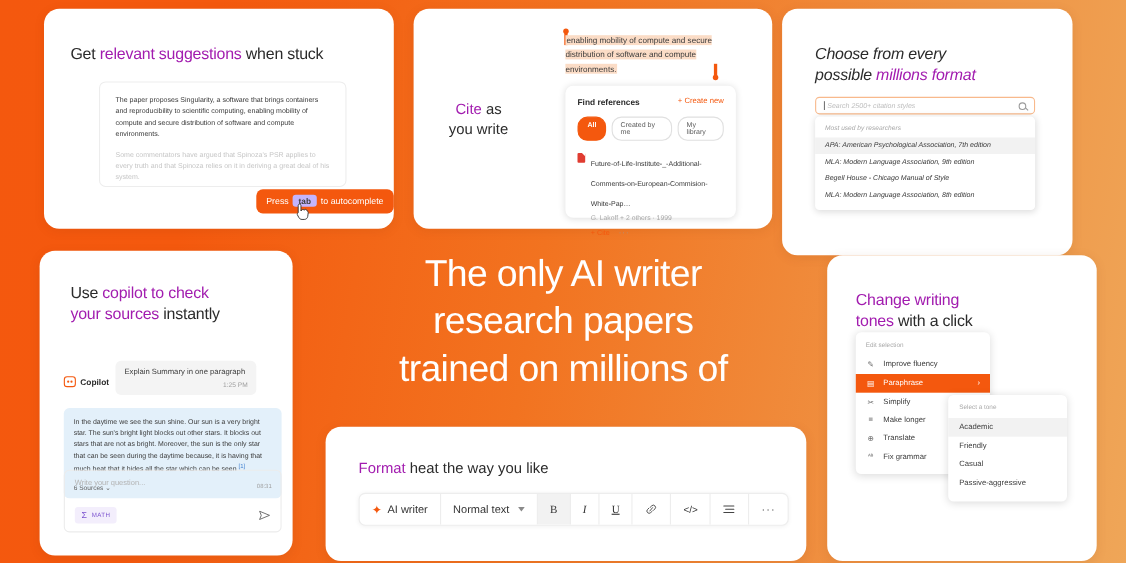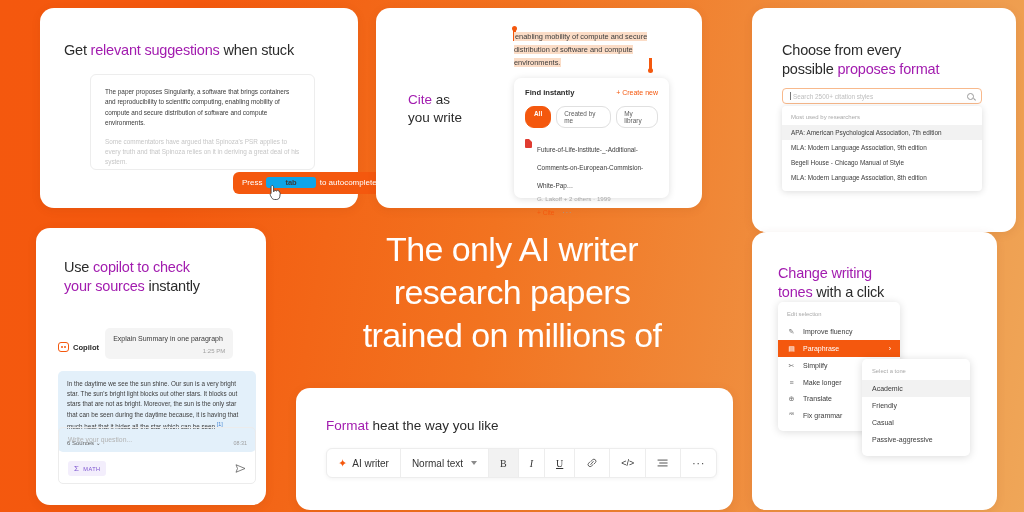--- a/index.html
+++ b/index.html
@@ -33,38 +33,38 @@
   .doc-box p { font-size: 6.4px; line-height: 1.62; color: #3a3a3a; padding: 0 14px; }
   .doc-box p.first { padding-top: 12px; }
   .doc-box p.ghost { color: #c6c6c6; padding-top: 8px; }
   .tabchip {
     position: absolute; left: 193px; top: 164px;
     background: #F4580E; color: #fff; border-radius: 6px;
     font-size: 8px; padding: 5px 9px 6px 9px; white-space: nowrap;
     display:flex; align-items:center; gap:4px;
   }
   .tabchip .key {
-    background:#0ea5e9; color:#3d3d3d; border-radius:3px; padding:1px 19px; font-size:7.5px; font-weight:bold;
+    background:#c4b5fd; color:#3d3d3d; border-radius:3px; padding:1px 5px; font-size:7.5px; font-weight:bold;
   }
   .cursor { position:absolute; width: 14px; height: 17px; }
   .cursor svg { width:100%; height:100%; display:block; }
 
   
   #card-cite { left: 376px; top: 8px; width: 326px; height: 200px; }
   .sel-text {
     position:absolute; left: 138px; top: 22px; width: 148px;
     font-size: 7.4px; line-height: 1.78; color:#3a3a3a;
   }
   .sel-text span.mark { background:#FBDCC6; padding: 0 1px; }
   .sel-h { position:absolute; width:2.6px; background:#F4580E; }
   .sel-h.start { left:137px; top:21px; height:12px; }
   .sel-h.start::before{ content:""; position:absolute; left:-1.2px; top:-3px; width:5px;height:5px;border-radius:50%;background:#F4580E;}
   .sel-h.end { left:273px; top:50px; height:12px; }
   .sel-h.end::after{ content:""; position:absolute; left:-1.2px; bottom:-3px; width:5px;height:5px;border-radius:50%;background:#F4580E;}
-  .cite-label { position:absolute; left: 32px; top: 83px; font-size: 13.5px; color:#2b2b2b; line-height:1.35;}
+  .cite-label { position:absolute; left: 32px; top: 83px; font-size: 13.5px; color:#2b2b2b; line-height:1.35;text-align:center;}
   .ref-panel {
     position:absolute; left:138px; top:70px; width:155px; height:120px;
     background:#fff; border-radius:7px; box-shadow: 0 1px 7px rgba(0,0,0,.13);
     padding: 10px 11px;
   }
   .ref-head { display:flex; justify-content:space-between; align-items:center; }
   .ref-head .t { font-size:7.6px; font-weight:bold; color:#2b2b2b; }
   .ref-head .c { font-size:7px; color:#F4580E; white-space:nowrap;}
   .chips { display:flex; gap:5px; margin-top:9px; }
   .chip { font-size:6.4px; border:1px solid #e0e0e0; color:#5c5c5c; border-radius:9px; padding:3px 7px; }
@@ -72,21 +72,21 @@
   .ref-item { display:flex; gap:5px; margin-top:10px; }
   .pdf-ico { width:7px;height:9px;background:#E03C31;border-radius:1px; position:relative; flex:0 0 auto; margin-top:1px;}
   .pdf-ico::after{content:"";position:absolute;right:0;top:0;border-left:3px solid transparent;border-top:3px solid #fff;}
   .ref-item .nm { font-size:6.4px; line-height:1.5; color:#3a3a3a; }
   .ref-item .au { font-size:6.2px; color:#a8a8a8; margin-top:3px;}
   .cite-act { display:flex; gap:8px; align-items:center; margin-top:7px; margin-left:12px;}
   .cite-act .c1 { font-size:6.6px; color:#F4580E; }
   .cite-act .dots { font-size:7px; color:#9b9b9b; letter-spacing:1px;}
 
   
-  #card-format { left: 752px; top: 8px; width: 264px; height: 224px; }
+  #card-format { left: 711px; top: 8px; width: 264px; height: 224px; font-style: italic; }
   #card-format .ttl { position:absolute; left:30px; top:33px; }
   .search-box {
     position:absolute; left:30px; top:80px; width:200px; height:16px;
     border:1px solid #F8B98C; border-radius:4px;
     display:flex; align-items:center; padding: 0 7px;
   }
   .search-box .ph { font-size:6.4px; color:#bdbdbd; flex:1; }
   .search-box .caret { width:1px; height:8px; background:#777; margin-right:2px;}
   .mag { width:7px;height:7px;border:1.1px solid #9a9a9a;border-radius:50%;position:relative;}
   .mag::after{content:"";position:absolute;right:-3px;bottom:-2px;width:3.4px;height:1.1px;background:#9a9a9a;transform:rotate(45deg);}
@@ -205,21 +205,21 @@
 <div class="card" id="card-cite">
   <div class="sel-h start"></div>
   <div class="sel-h end"></div>
   <div class="sel-text"><span class="mark">enabling mobility of compute and secure distribution of software and compute environments.</span></div>
   <div class="cite-label">
     <span class="hl">Cite</span><span> as</span><br>
     <span>you write</span>
   </div>
   <div class="ref-panel">
     <div class="ref-head">
-      <span class="t">Find instantly</span>
+      <span class="t">Find references</span>
       <span class="c">+ Create new</span>
     </div>
     <div class="chips">
       <span class="chip active">All</span>
       <span class="chip">Created by me</span>
       <span class="chip">My library</span>
     </div>
     <div class="ref-item">
       <span class="pdf-ico"></span>
       <span>
@@ -235,21 +235,21 @@
   <div class="cursor" style="left:543px; top:182px;">
     <svg viewBox="0 0 20 24">
         <path d="M6 2 C7.2 2 8 3 8 4.2 L8 11 L9.2 9.6 C10 8.8 11.4 8.9 12 9.8 L12 10 L13 9.2 C13.9 8.6 15.2 9 15.6 10 L16 11 C17 11.4 17.6 12.4 17.4 13.5 L16.8 18 C16.5 20.4 14.6 22 12.3 22 L9.4 22 C7.6 22 6 21 5.2 19.4 L3.4 16 C2.9 15 3.3 13.8 4.3 13.3 L4.4 13.3 L4.4 4.2 C4.4 3 5 2 6 2 Z" fill="#fff" stroke="#333" stroke-width="1.2"></path>
       </svg>
   </div>
 </div>
 
 <div class="card" id="card-format">
   <div class="ttl">
     <span>Choose from every</span><br>
-    <span>possible </span><span class="hl">proposes format</span>
+    <span>possible </span><span class="hl">millions format</span>
   </div>
   <div class="search-box">
     <span class="caret"></span>
     <span class="ph">Search 2500+ citation styles</span>
     <span class="mag"></span>
   </div>
   <div class="dropdown">
     <div class="dd-head">Most used by researchers</div>
     <div class="dd-item sel">APA: American Psychological Association, 7th edition</div>
     <div class="dd-item">MLA: Modern Language Association, 9th edition</div>

